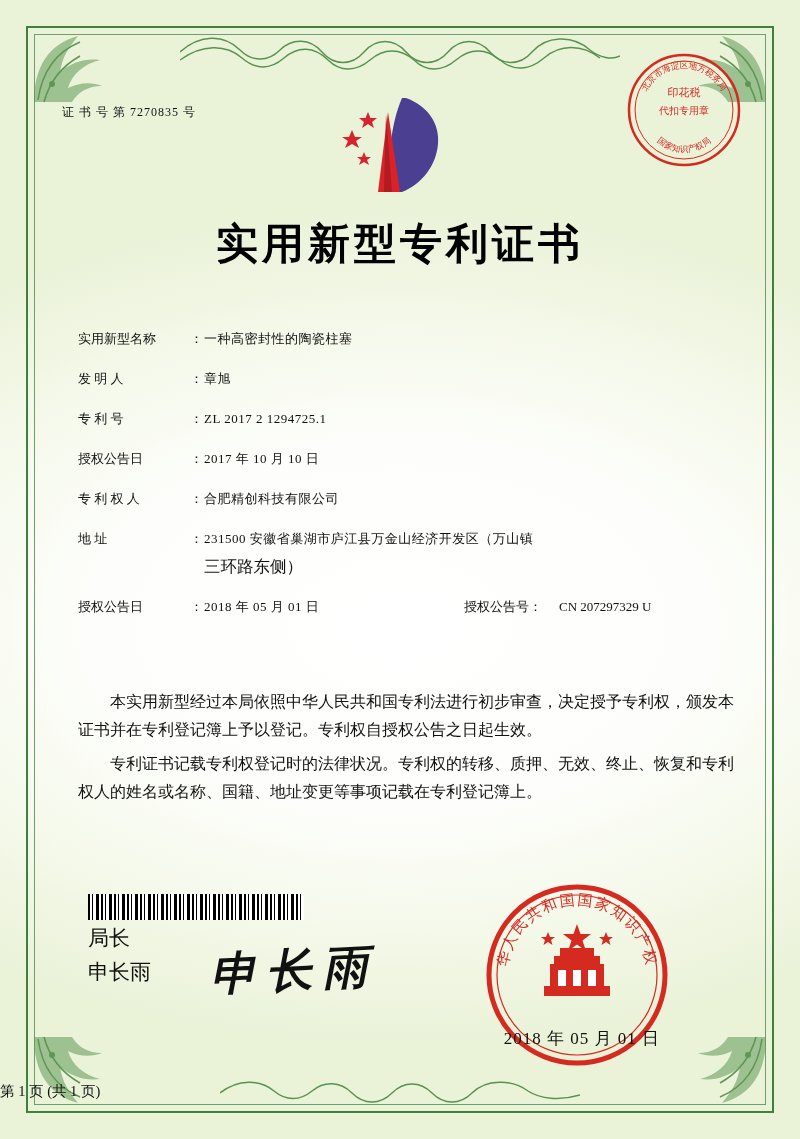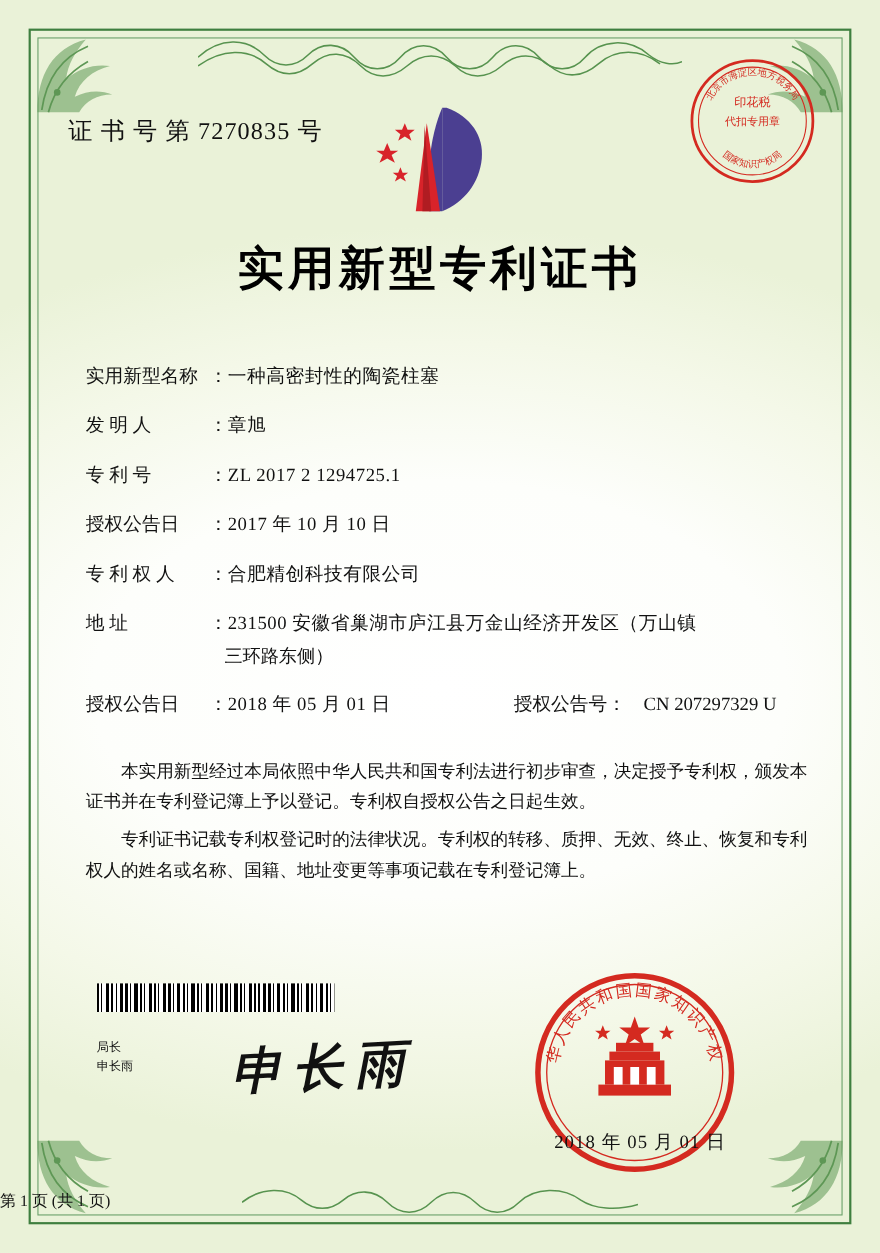--- a/index.html
+++ b/index.html
@@ -56,21 +56,21 @@
     height: 34px;
     color: #57934f;
   }
   .bottom-scroll svg { width: 100%; height: 100%; display: block; }
 
   
   .cert-no {
     position: absolute;
     left: 62px;
     top: 104px;
-    font-size: 22px;
+    font-size: 12px;
     letter-spacing: 1px;
     color: #111;
     white-space: nowrap;
   }
   .logo {
     position: absolute;
     left: 330px;
     top: 90px;
     width: 130px;
     height: 110px;
@@ -102,21 +102,21 @@
   .fields {
     position: absolute;
     left: 78px;
     right: 60px;
     top: 330px;
   }
   .frow {
     display: flex;
     align-items: baseline;
     margin-bottom: 22px;
-    font-size: 17px;
+    font-size: 13px;
     color: #111;
   }
   .flabel {
     width: 112px;
     flex: 0 0 112px;
     letter-spacing: 0px;
     white-space: nowrap;
   }
   .fcolon { flex: 0 0 14px; }
   .fvalue {
@@ -175,22 +175,22 @@
       #fff 5px, #fff 8px,
       #000 8px, #000 11px,
       #fff 11px, #fff 13px
     );
   }
 
   
   .sig-label {
     position: absolute;
     left: 88px;
-    top: 944px;
-    font-size: 11px;
+    top: 922px;
+    font-size: 21px;
     line-height: 1.6;
     color: #111;
   }
   .sig-hand {
     position: absolute;
     left: 210px;
     top: 940px;
     font-size: 46px;
     font-family: "DejaVu Serif", serif;
     font-style: italic;

